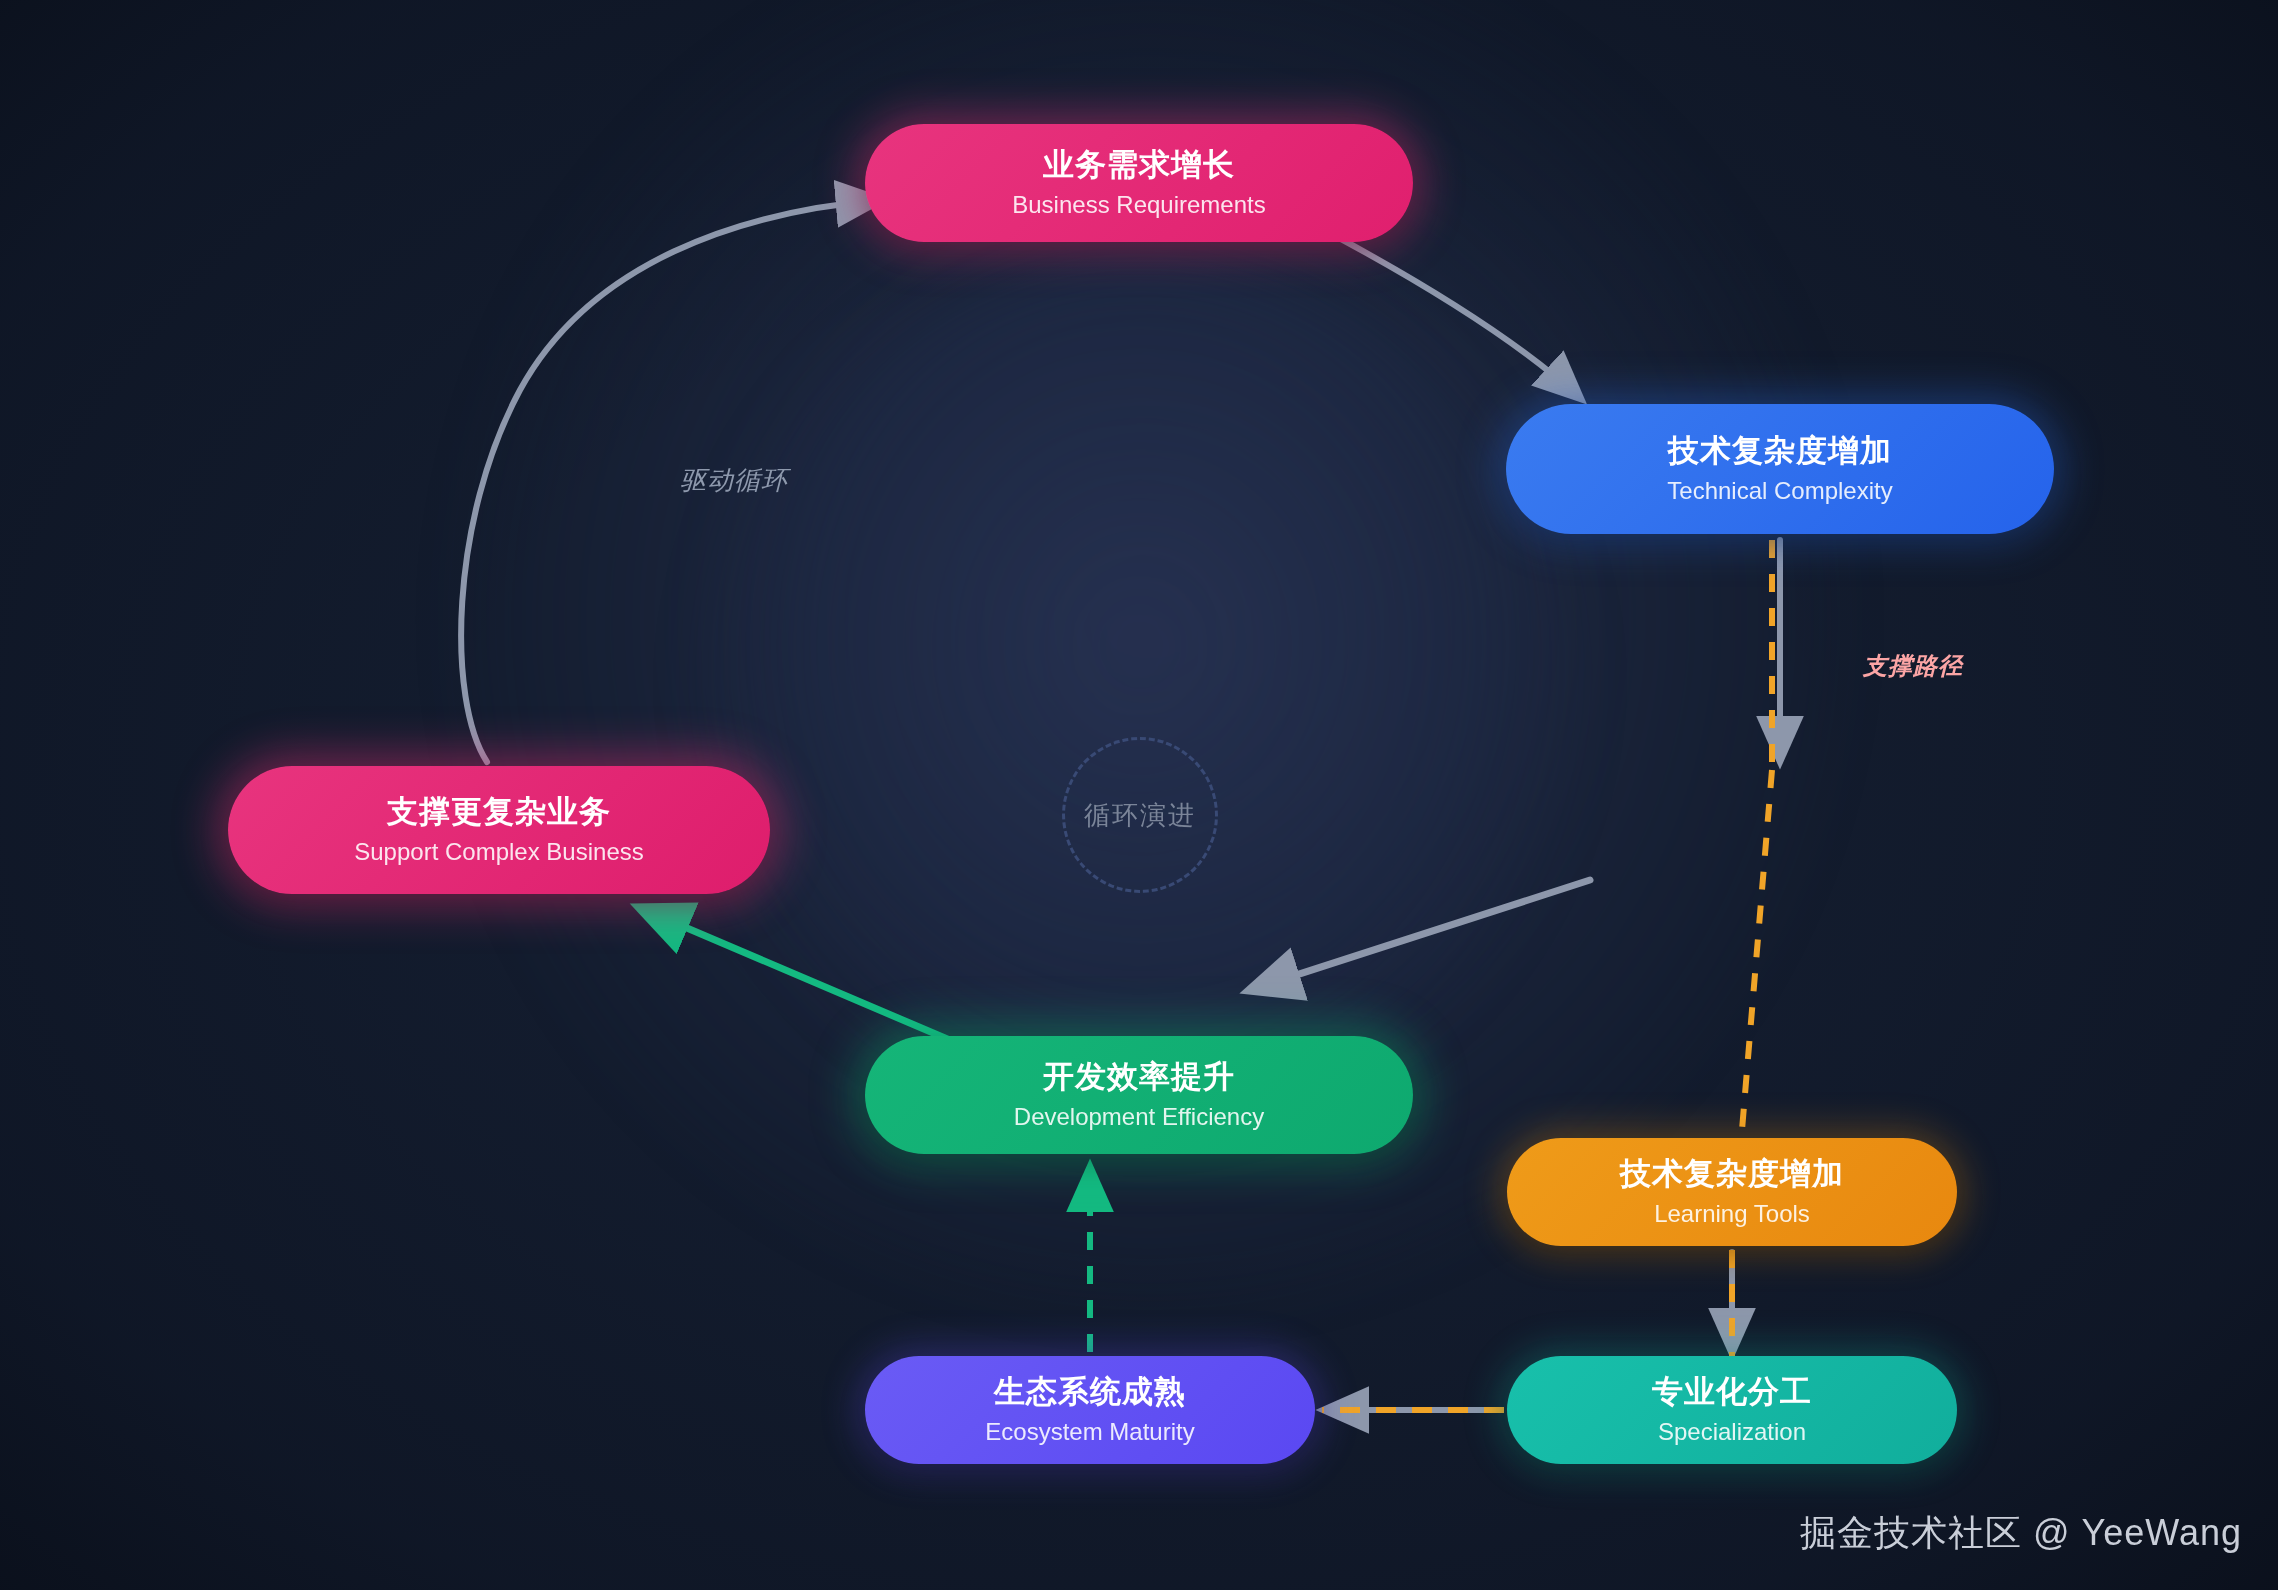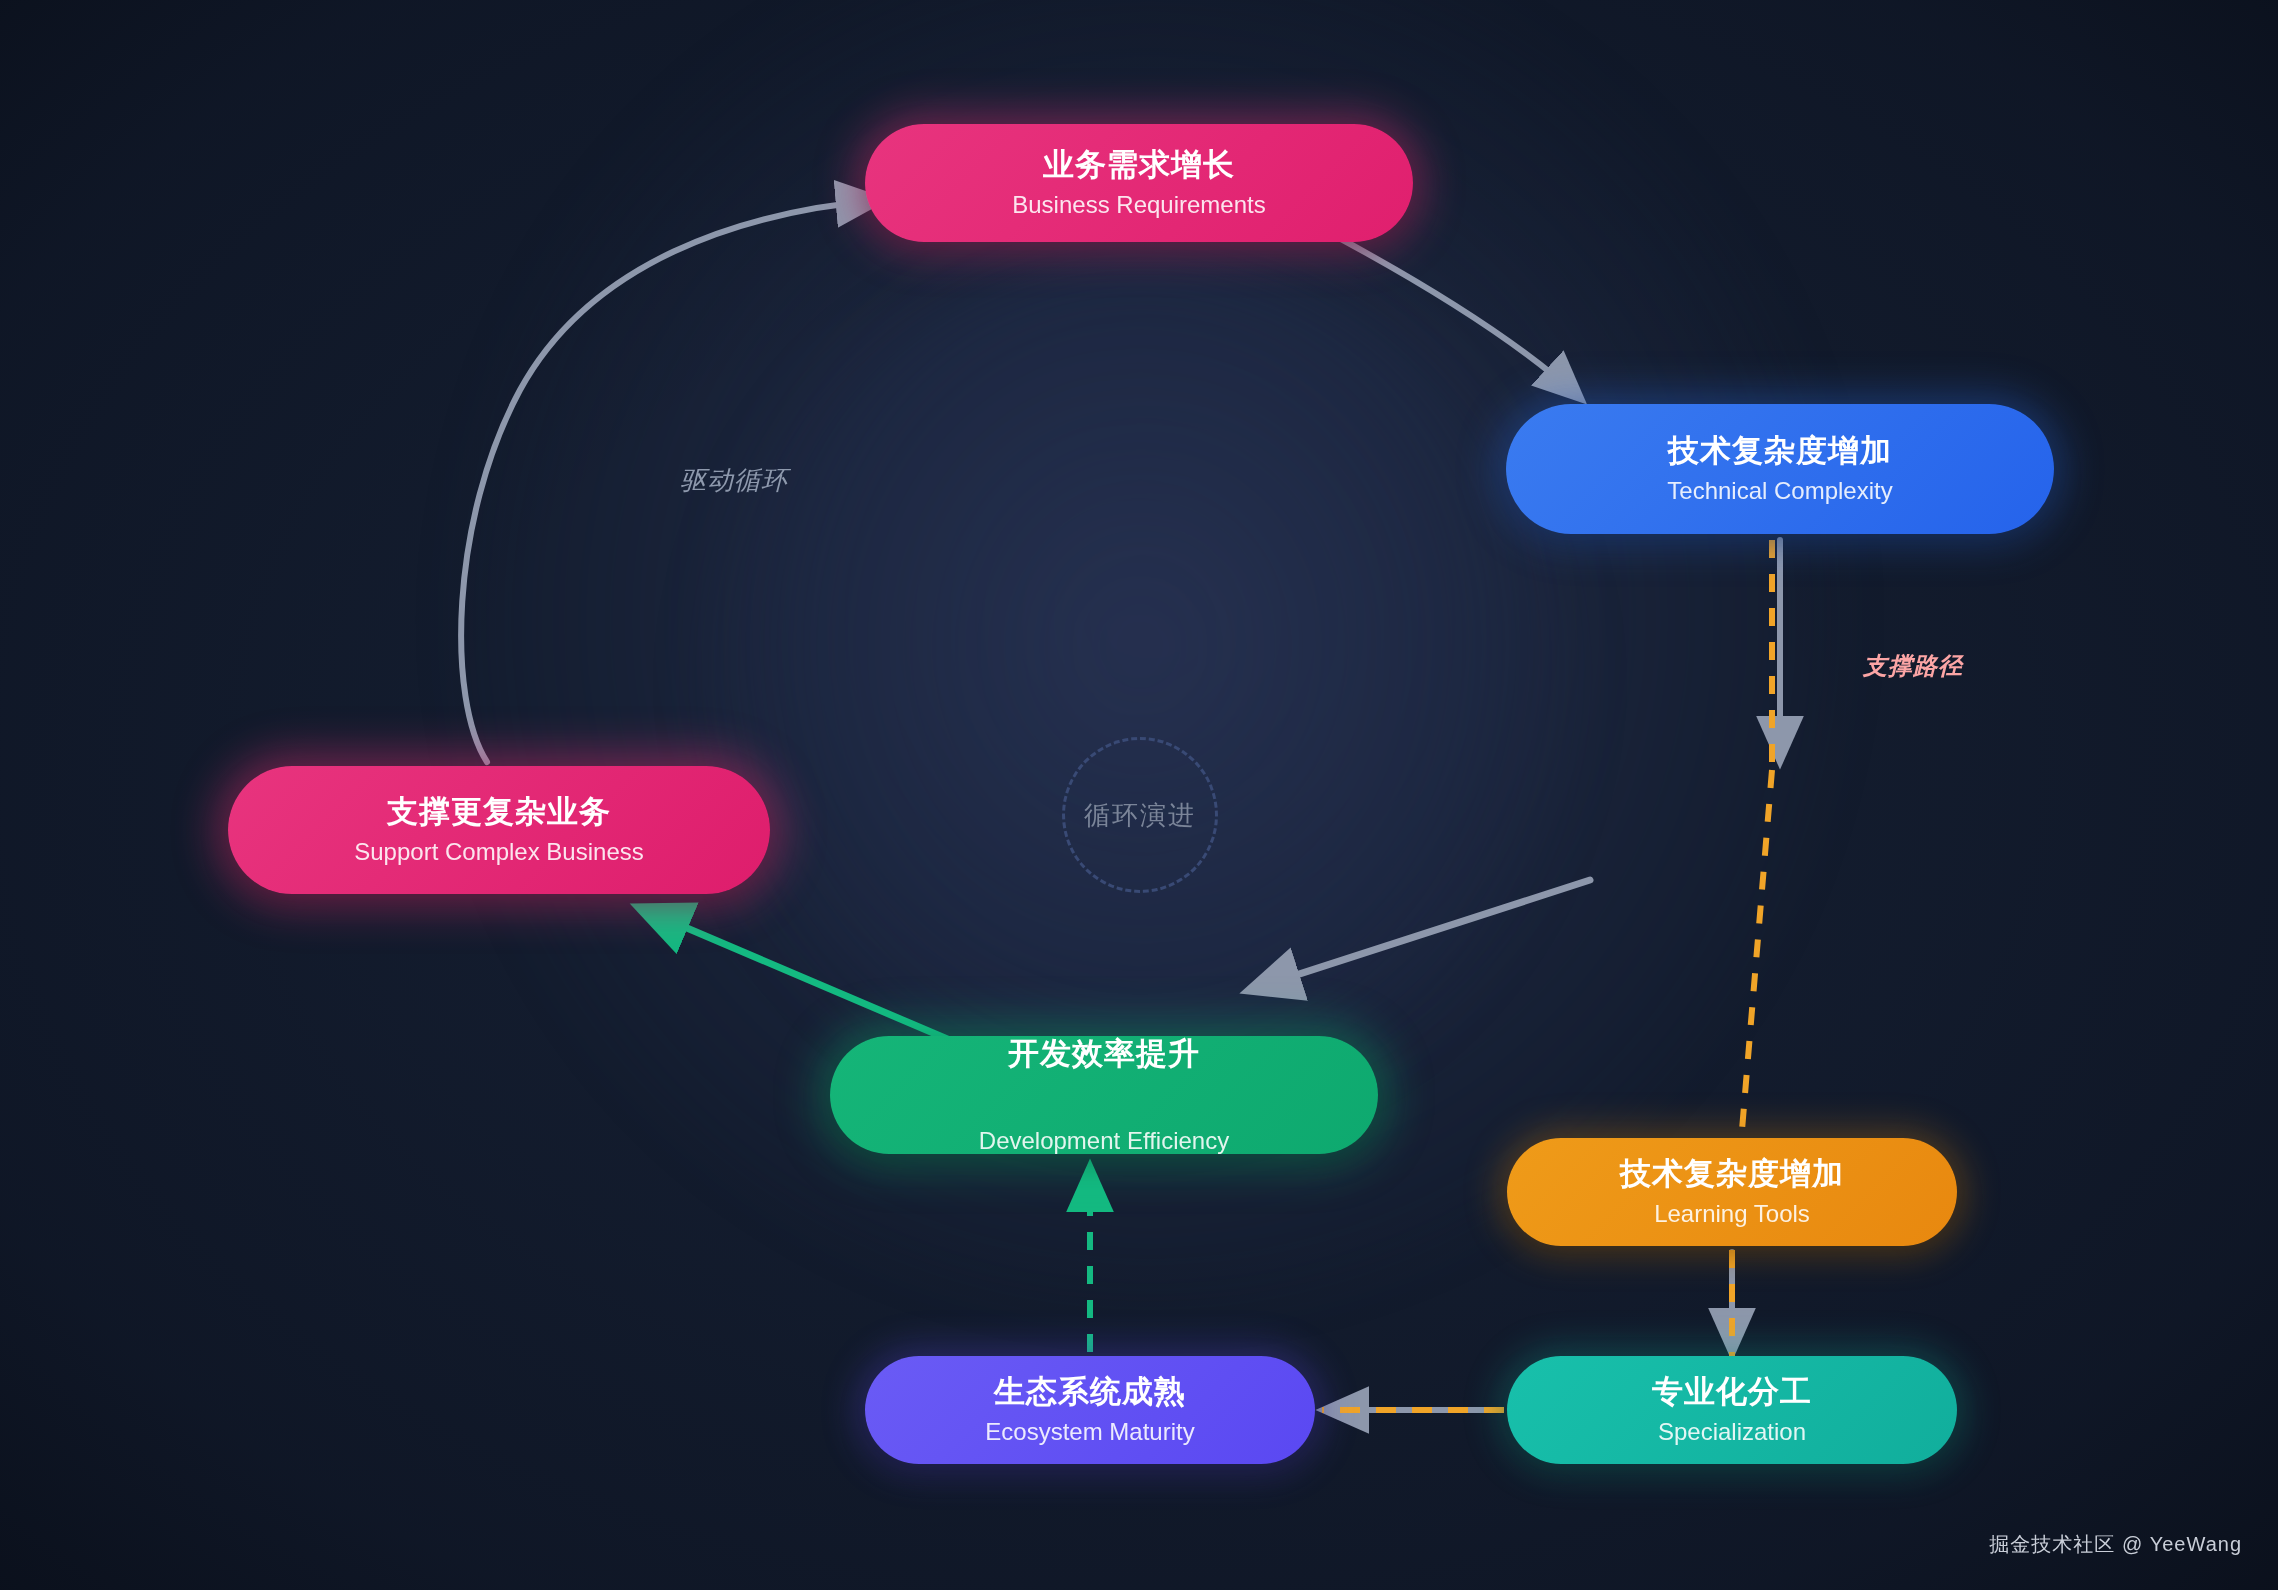--- a/index.html
+++ b/index.html
@@ -118,24 +118,23 @@
     left: 1507px; top: 1356px; width: 450px; height: 108px;
     background: linear-gradient(135deg, #18c0ab 0%, #11ae9c 100%);
     box-shadow: 0 0 36px 8px rgba(24,192,171,0.28), 0 8px 24px rgba(0,0,0,0.35);
   }
   .n-ecosystem {
     left: 865px; top: 1356px; width: 450px; height: 108px;
     background: linear-gradient(135deg, #6a5bf5 0%, #5a48f2 100%);
     box-shadow: 0 0 36px 8px rgba(100,82,244,0.30), 0 8px 24px rgba(0,0,0,0.35);
   }
   .n-devefficiency {
-    left: 830px; top: 1036px; width: 548px; height: 118px;
+    left: 865px; top: 1036px; width: 548px; height: 118px;
     background: linear-gradient(135deg, #15b578 0%, #0ea96f 100%);
     box-shadow: 0 0 44px 12px rgba(18,190,128,0.36), 0 8px 26px rgba(0,0,0,0.35);
-    justify-content: space-between;
   }
   .n-support {
     left: 228px; top: 766px; width: 542px; height: 128px;
     background: linear-gradient(135deg, #e8347e 0%, #de1d6c 100%);
     box-shadow: 0 0 44px 12px rgba(232,52,126,0.44), 0 8px 26px rgba(0,0,0,0.35);
   }
 
   
   .center-ring {
     position: absolute;
@@ -173,21 +172,21 @@
     font-style: italic;
     font-weight: bold;
     color: #fca5a5;
     letter-spacing: 1px;
   }
 
   .watermark {
     position: absolute;
     right: 36px;
     bottom: 32px;
-    font-size: 20px;
+    font-size: 36px;
     color: #c9ced8;
     letter-spacing: 1px;
     z-index: 8;
     white-space: nowrap;
   }
 </style>
 </head>
 <body>
 
 <div id="stage">

